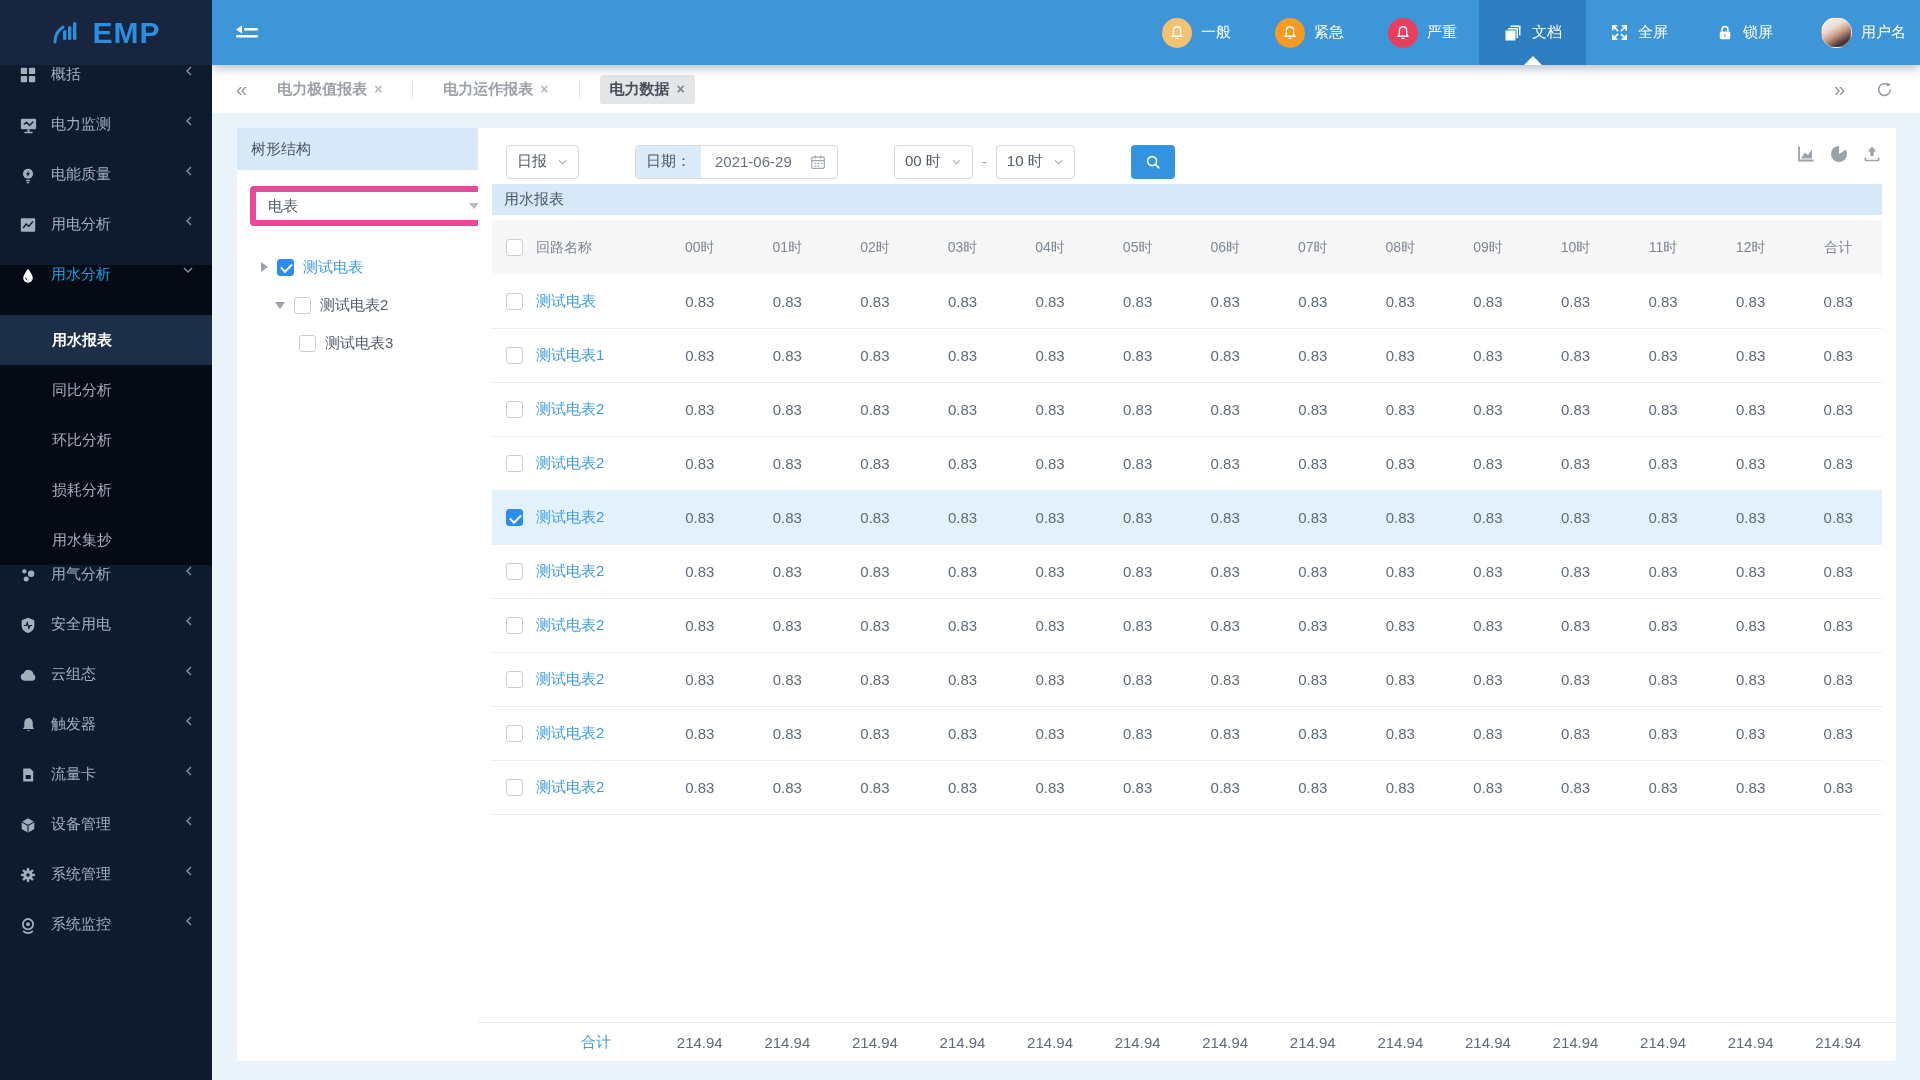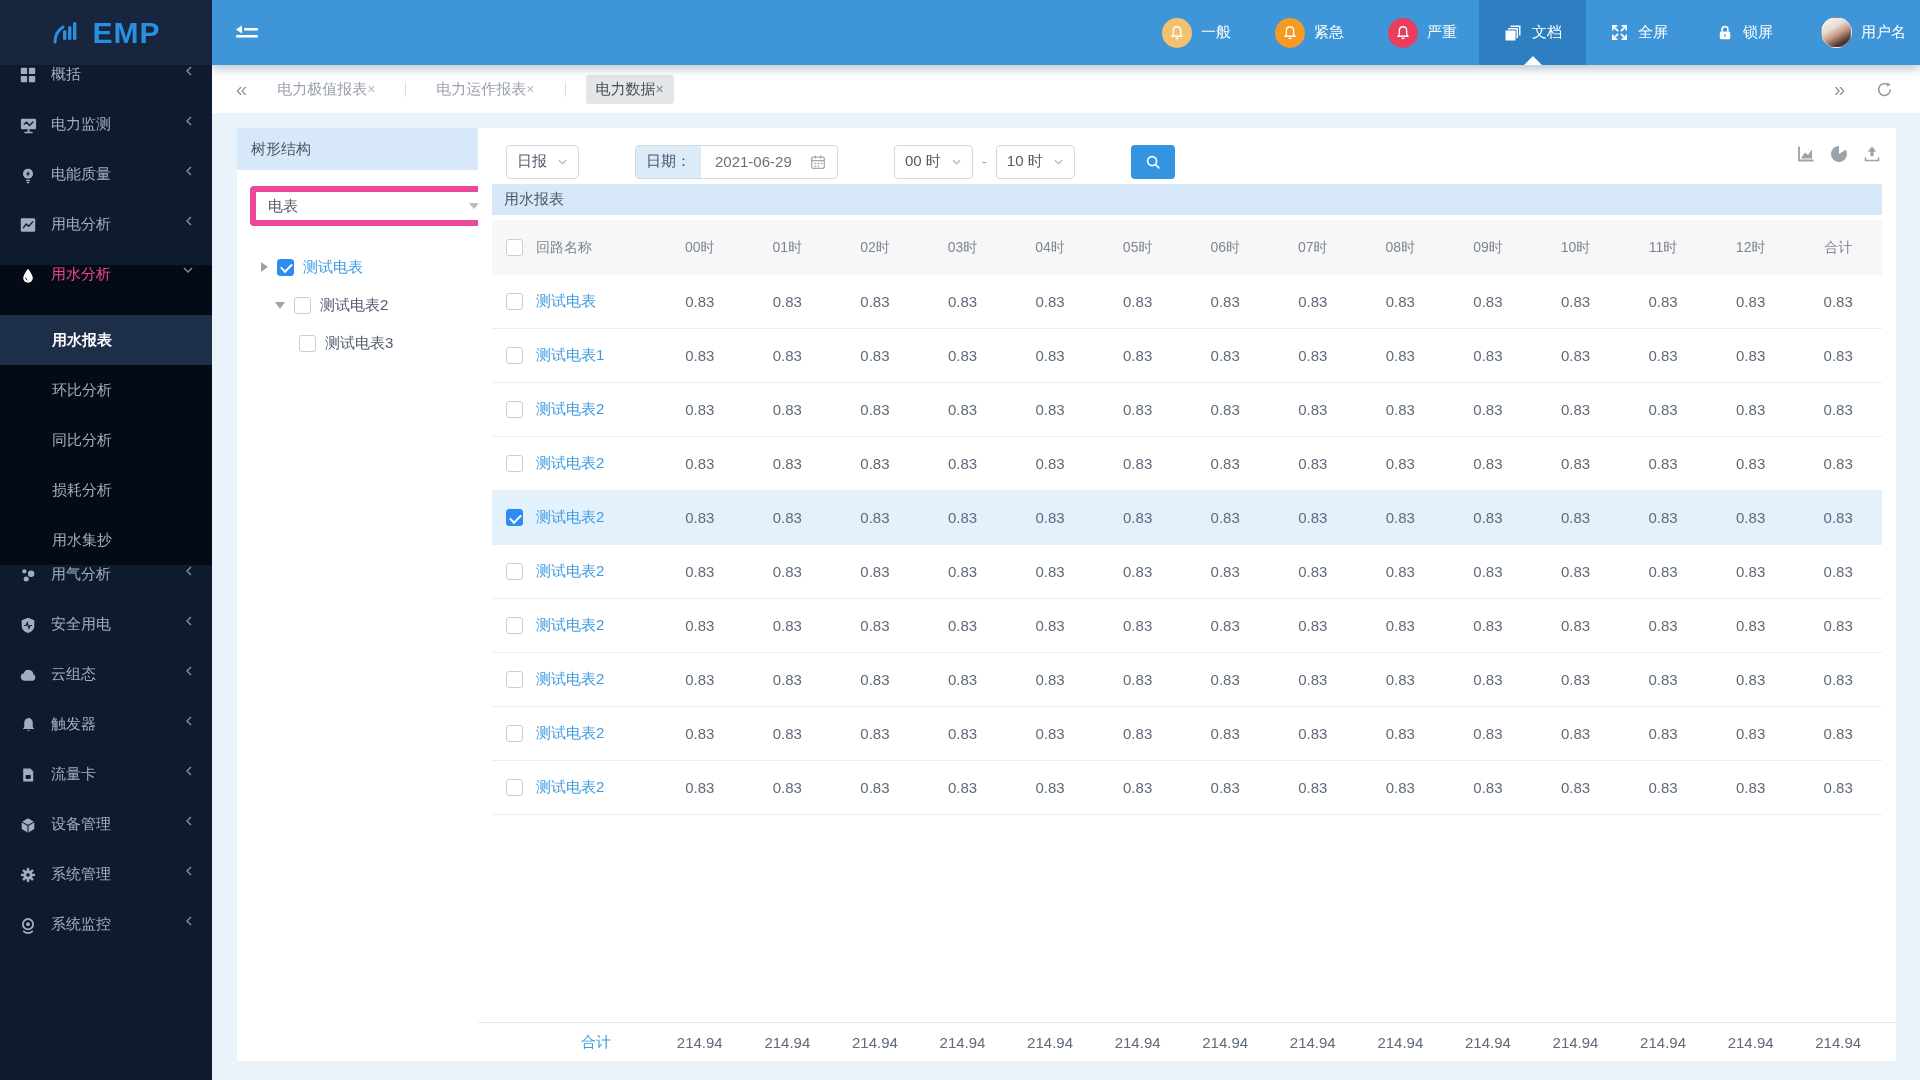--- a/index.html
+++ b/index.html
@@ -8,40 +8,40 @@
 
   
   .sidebar { position:absolute; left:0; top:0; width:212px; height:1080px; background:#0e1a2e; z-index:10; }
   .logo { height:65px; background:#17253e; display:flex; align-items:center; justify-content:center; gap:7px; }
   .logo-text { color:#2b8fdf; font-size:30px; font-weight:bold; letter-spacing:1px; }
   .mi { height:50px; display:flex; padding:0 18px; color:#a3aebd; cursor:pointer; }
   .mi-icon { width:20px; height:20px; margin-right:13px; display:flex; align-items:center; justify-content:center; }
   .mi-label { font-size:15px; }
   .chev { margin-left:auto; color:#7e8a9c; display:flex; }
   .expanded-group { background:#050b15; }
-  .expanded-group > .mi { color:#ec4899; }
+  .expanded-group > .mi { color:#0ea5e9; }
   .smi { height:50px; line-height:50px; padding-left:52px; color:#a3aebd; font-size:15px; cursor:pointer; }
   .smi.active { background:#1d2e49; color:#fff; font-weight:bold; }
 
   
   .topbar { position:absolute; left:212px; top:0; right:0; height:65px; background:#3e96d9; display:flex; align-items:center; box-shadow:0 3px 10px rgba(25,60,95,.35); z-index:9; }
   .hamburger { margin-left:22px; cursor:pointer; display:flex; }
   .topbar-right { margin-left:auto; display:flex; align-items:center; height:100%; }
   .alarm { display:flex; align-items:center; gap:9px; color:#fff; padding:0 22px; height:100%; cursor:pointer; }
   .alarm-badge { width:30px; height:30px; border-radius:50%; display:flex; align-items:center; justify-content:center; }
   .nav-item { display:flex; align-items:center; gap:9px; color:#fff; padding:0 24px; height:100%; cursor:pointer; position:relative; }
   .nav-item.active { background:#2d7fc1; }
   .nav-item.active::after { content:""; position:absolute; bottom:0; left:50%; margin-left:-9px; border-left:9px solid transparent; border-right:9px solid transparent; border-bottom:9px solid #fbfdff; }
   .avatar { width:31px; height:31px; border-radius:50%; background:linear-gradient(150deg,#f3ece4 15%,#e9dcd2 35%,#c79a84 55%,#4a3336 80%); border:1px solid rgba(255,255,255,.4); }
   .user-item { padding-right:14px; }
 
   
   .tabbar { position:absolute; left:212px; top:65px; right:0; height:48px; background:#fff; display:flex; align-items:center; padding:0 24px; z-index:5; }
   .tab-arrow { color:#8f97a3; font-size:20px; cursor:pointer; line-height:1; }
-  .tab { display:flex; align-items:center; color:#9aa1ac; font-size:15px; margin-left:20px; cursor:pointer; padding:5px 10px; border-radius:3px; }
+  .tab { display:flex; align-items:center; gap:7px; color:#9aa1ac; font-size:15px; margin-left:20px; cursor:pointer; padding:5px 10px; border-radius:3px;font-weight:bold; }
   .tab .tab-close { color:#b4bac3; font-size:14px; }
   .tab.active { background:#e4e5e7; color:#474e59; }
   .tab.active .tab-close { color:#7d848e; }
   .tab-div { width:1px; height:15px; background:#dcdfe3; margin-left:20px; }
   .tabbar-right { position:absolute; right:26px; display:flex; align-items:center; gap:30px; }
 
   
   .tree-panel { position:absolute; left:237px; top:128px; width:273px; height:933px; background:#fff; }
   .panel-strip { height:42px; background:#d7e9f8; color:#4c5564; display:flex; align-items:center; padding:0 14px; font-size:15px; }
   .tree-select { margin:16px 13px 0; height:40px; border:6px solid #ec4899; border-radius:4px; display:flex; align-items:center; padding:0 12px; color:#525a68; cursor:pointer;gap:47px; }
@@ -185,22 +185,22 @@
         </span>
         <span class="mi-label">用水分析</span>
         <span class="chev">
             <svg width="12" height="10" viewBox="0 0 12 10">
               <polyline points="2,3 6,7 10,3" fill="none" stroke="currentColor" stroke-width="1.5"></polyline>
             </svg>
           </span>
       </div>
       <div>
         <div class="smi active">用水报表</div>
+        <div class="smi">同比分析</div>
         <div class="smi">环比分析</div>
-        <div class="smi">同比分析</div>
         <div class="smi">损耗分析</div>
         <div class="smi">用水集抄</div>
       </div>
     </div>
 
     <div class="mi">
       <span class="mi-icon">
         <svg width="18" height="18" viewBox="0 0 20 20" fill="#a3aebd">
             <circle cx="6" cy="6" r="2.4"></circle>
             <circle cx="13.5" cy="8.5" r="3.6"></circle>

